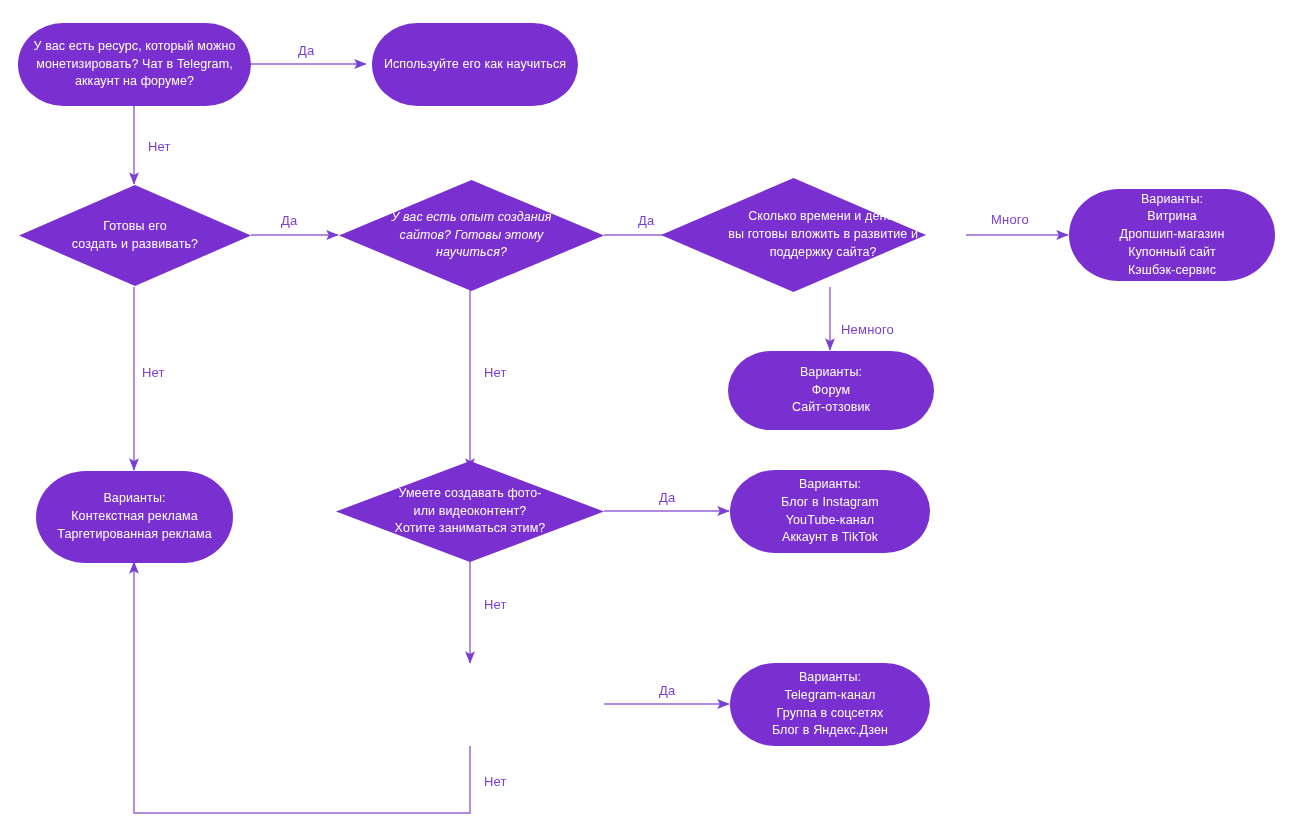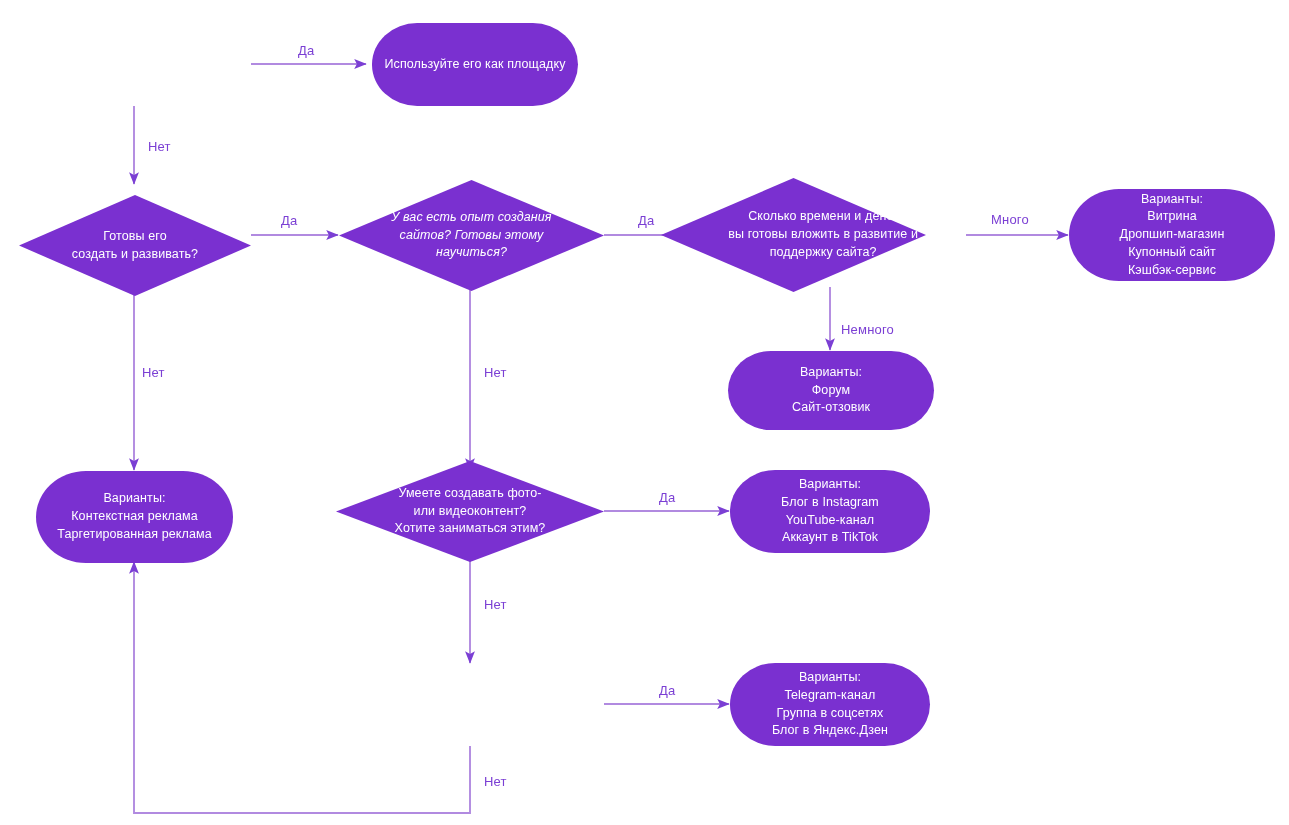--- a/index.html
+++ b/index.html
@@ -103,26 +103,31 @@
       <path d="M604,511 L729,511"></path>
 
       <path d="M470,554 L470,663"></path>
 
       <path d="M604,704 L729,704"></path>
 
       <path d="M470,746 L470,813 L134,813 L134,562"></path>
     </g>
   </svg>
 
+  <div class="node terminal" style="left:18px; top:23px; width:233px; height:83px;">
+    <span class="label">У вас есть ресурс, который можно
+монетизировать? Чат в Telegram,
+аккаунт на форуме?</span>
+  </div>
 
   <div class="node terminal" style="left:372px; top:23px; width:206px; height:83px;">
-    <span class="label">Используйте его как площадку</span>
-  </div>
-
-  <div class="node decision" style="left:19px; top:195px; width:232px; height:101px;">
+    <span class="label">Используйте его как научиться</span>
+  </div>
+
+  <div class="node decision" style="left:19px; top:185px; width:232px; height:101px;">
     <span class="dia"></span>
     <span class="label">Готовы его
 создать и развивать?</span>
   </div>
 
   <div class="node decision" style="left:339px; top:180px; width:265px; height:111px;font-style:italic;">
     <span class="dia"></span>
     <span class="label">У вас есть опыт создания
 сайтов? Готовы этому
 научиться?</span>

